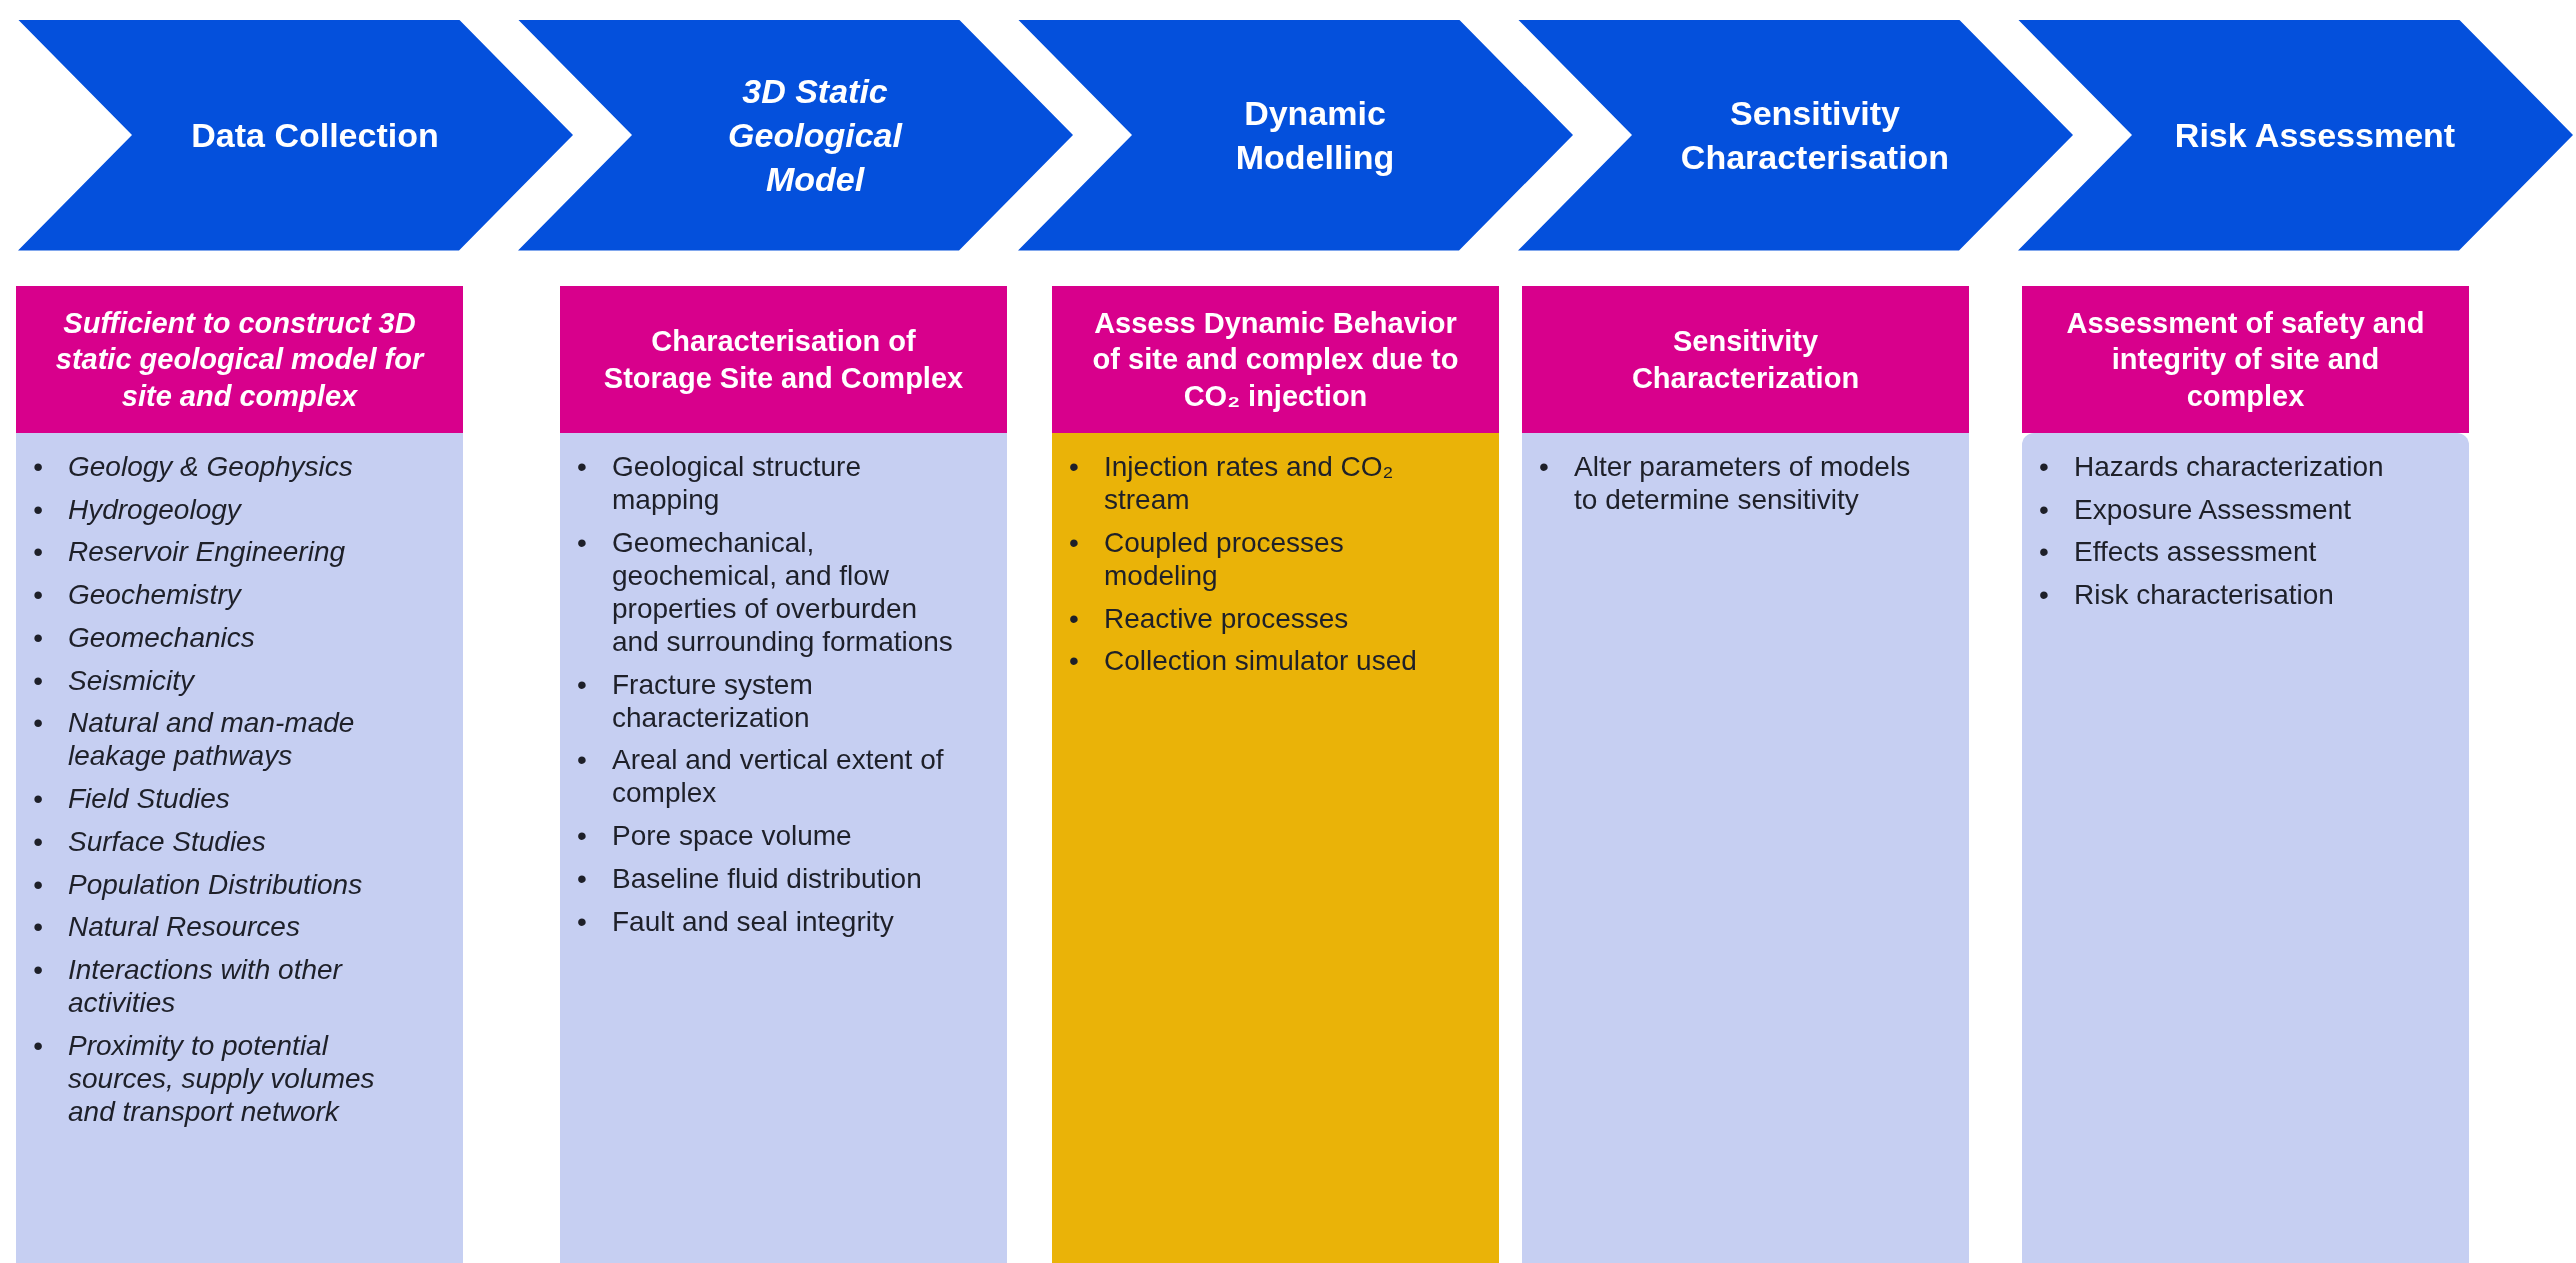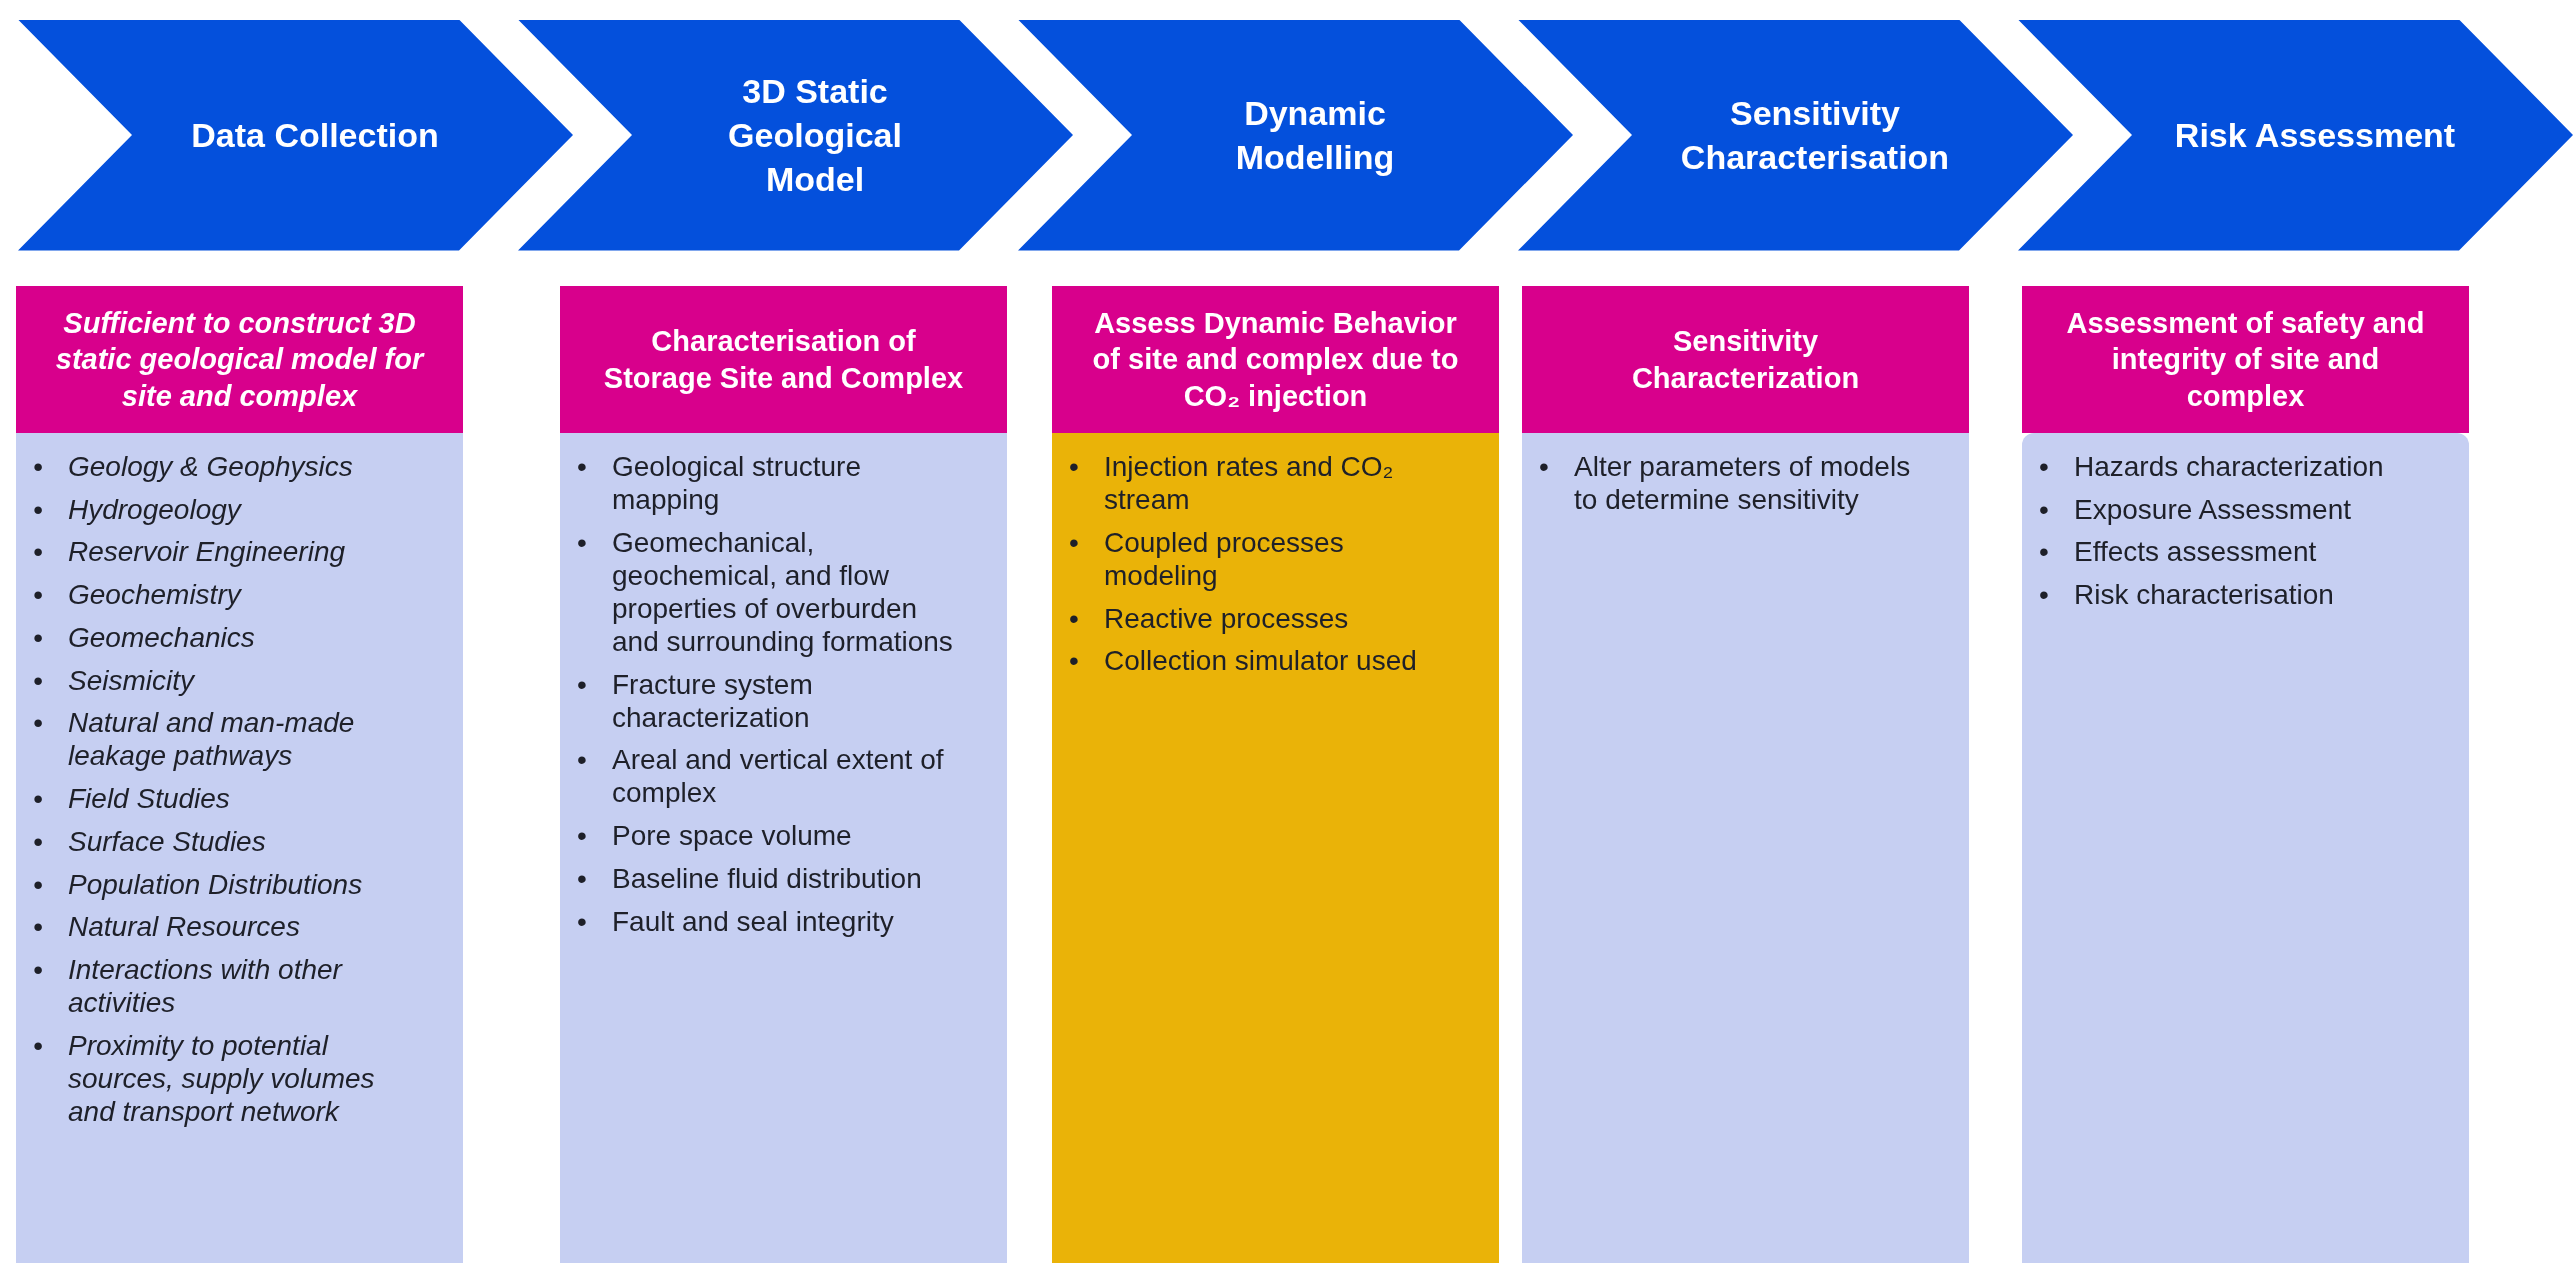--- a/index.html
+++ b/index.html
@@ -106,21 +106,21 @@
 </style>
 </head>
 <body>
 
 <div class="canvas">
 
   <div class="arrow a0" style="background-color: rgb(4, 80, 220);">
     <div class="arrow-label" style="color: rgb(255, 255, 255);">Data Collection</div>
   </div>
   <div class="arrow a1" style="background-color: rgb(4, 80, 220);">
-    <div class="arrow-label" style="color: rgb(255, 255, 255);">3D Static
+    <div class="arrow-label" style="color: rgb(255, 255, 255); font-style: italic;">3D Static
 Geological
 Model</div>
   </div>
   <div class="arrow a2" style="background-color: rgb(4, 80, 220);">
     <div class="arrow-label" style="color: rgb(255, 255, 255);">Dynamic
 Modelling</div>
   </div>
   <div class="arrow a3" style="background-color: rgb(4, 80, 220);">
     <div class="arrow-label" style="color: rgb(255, 255, 255);">Sensitivity
 Characterisation</div>

